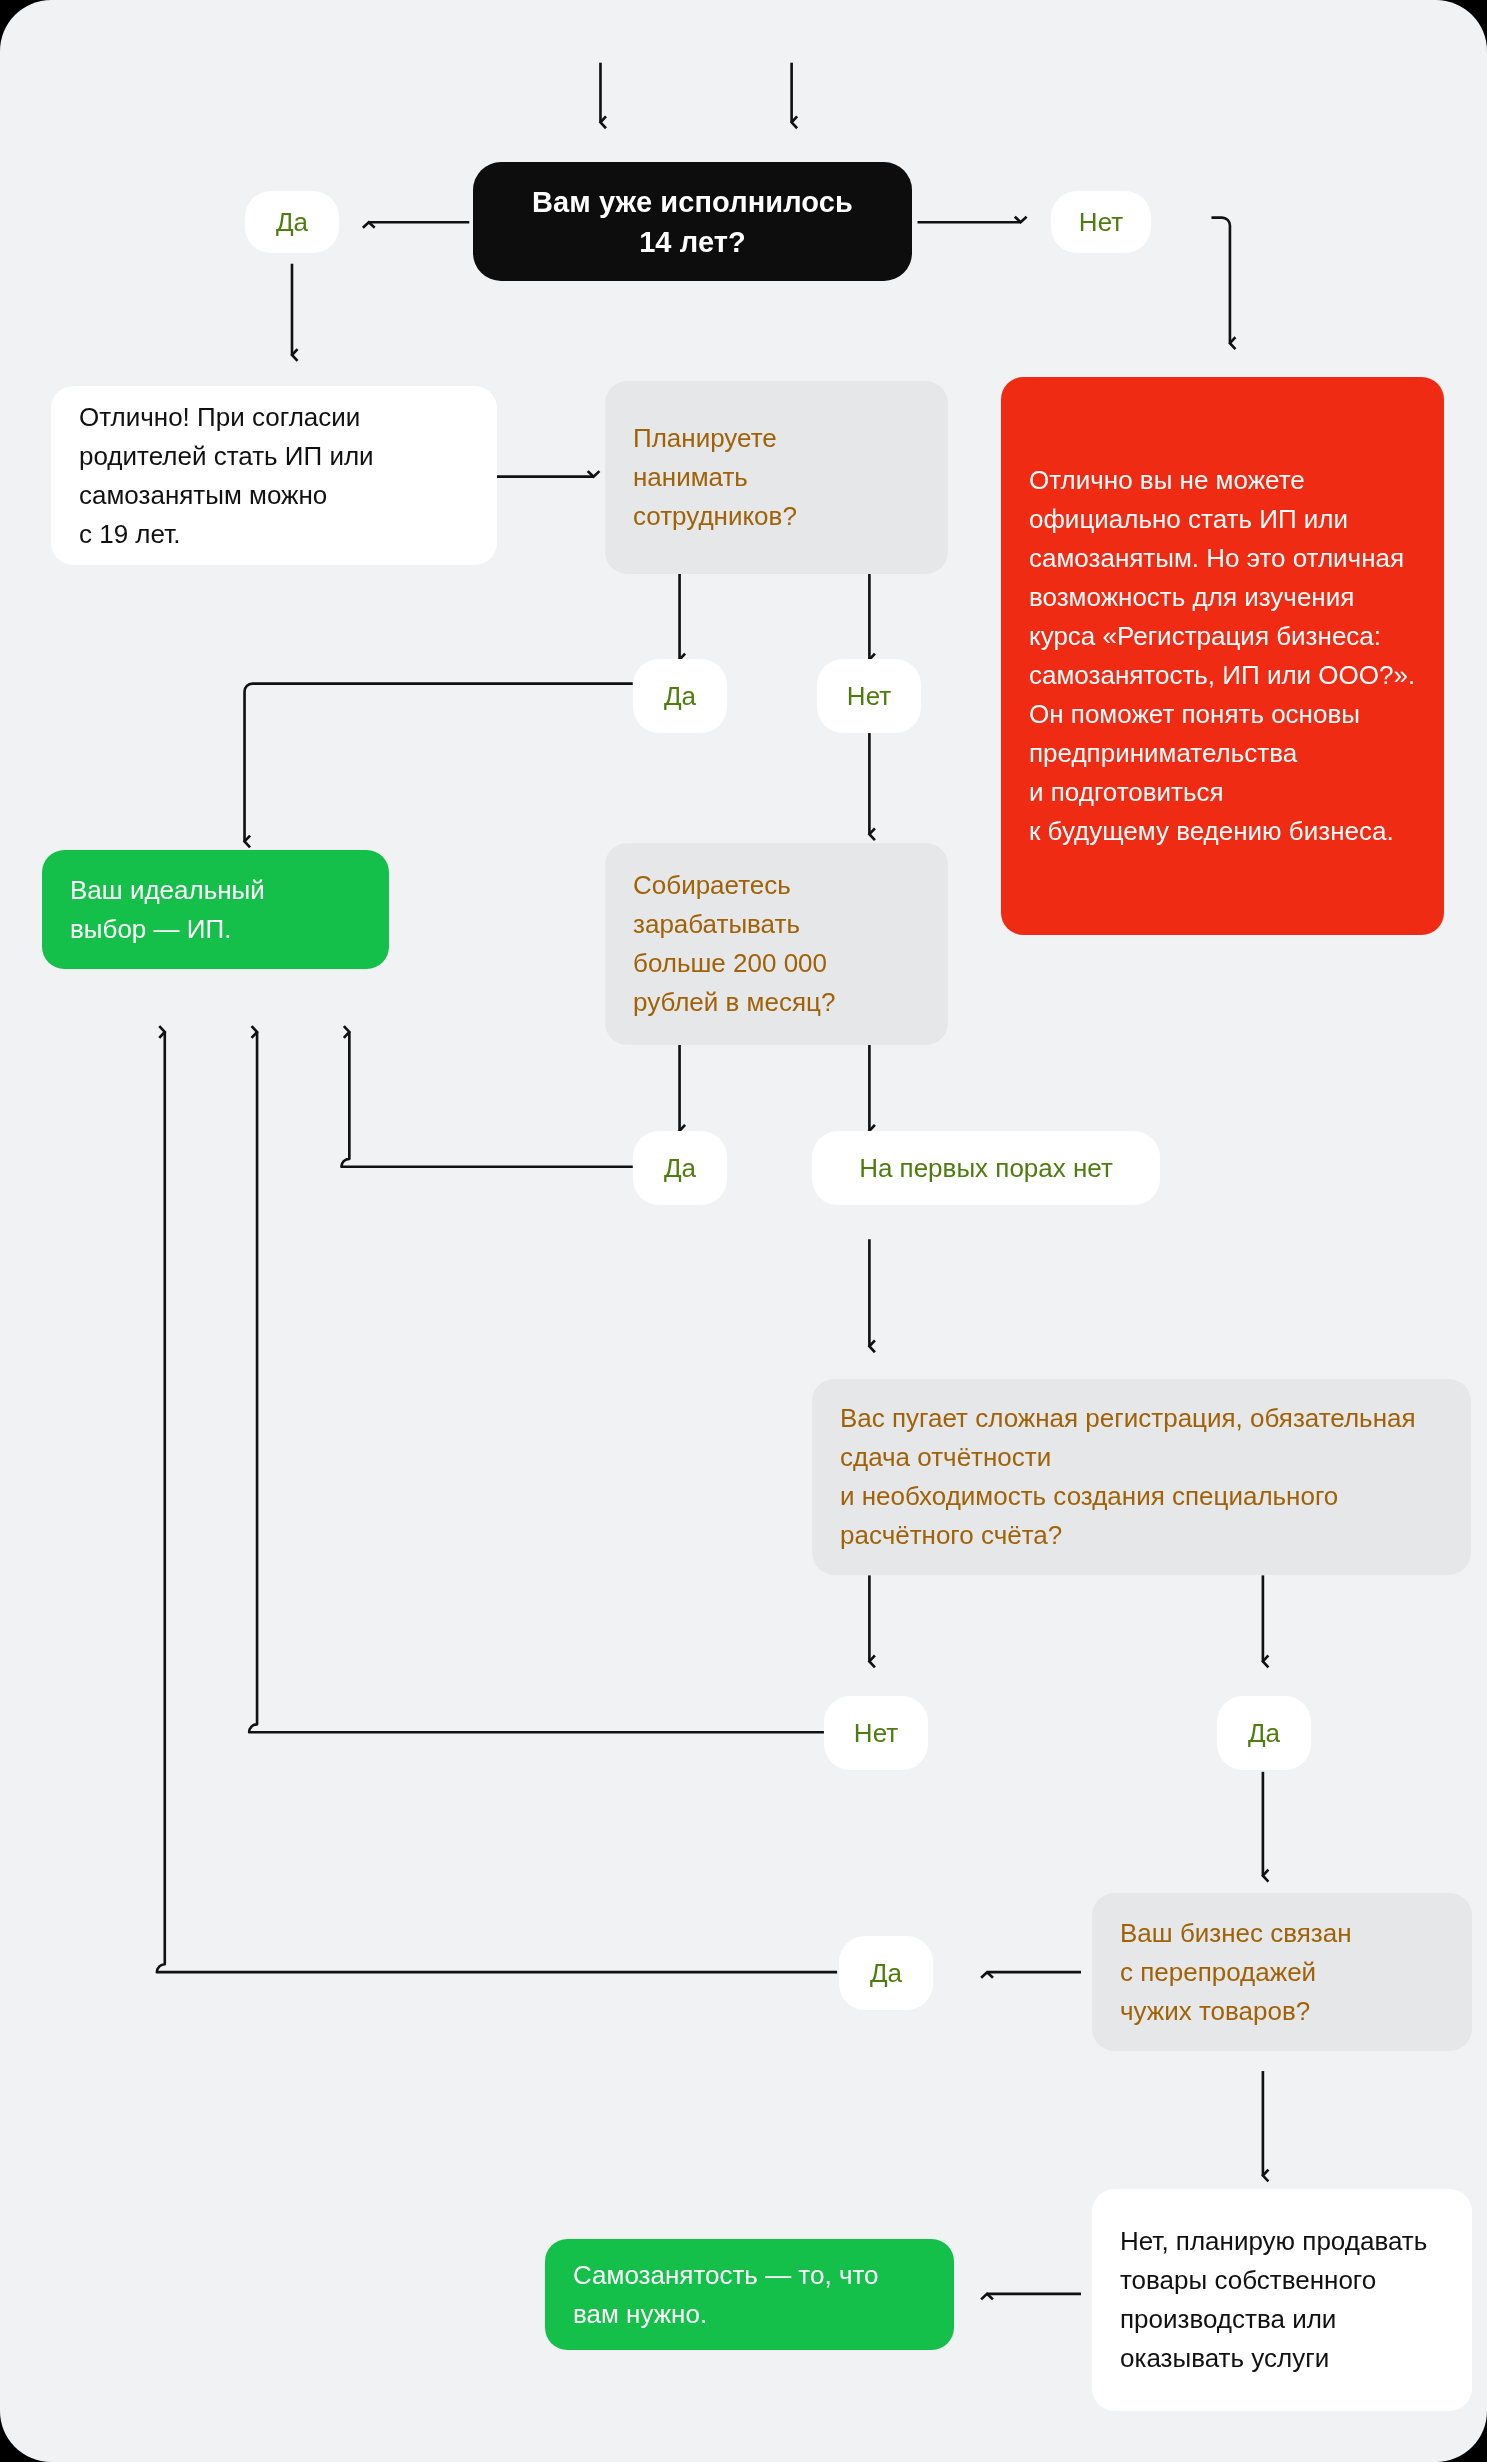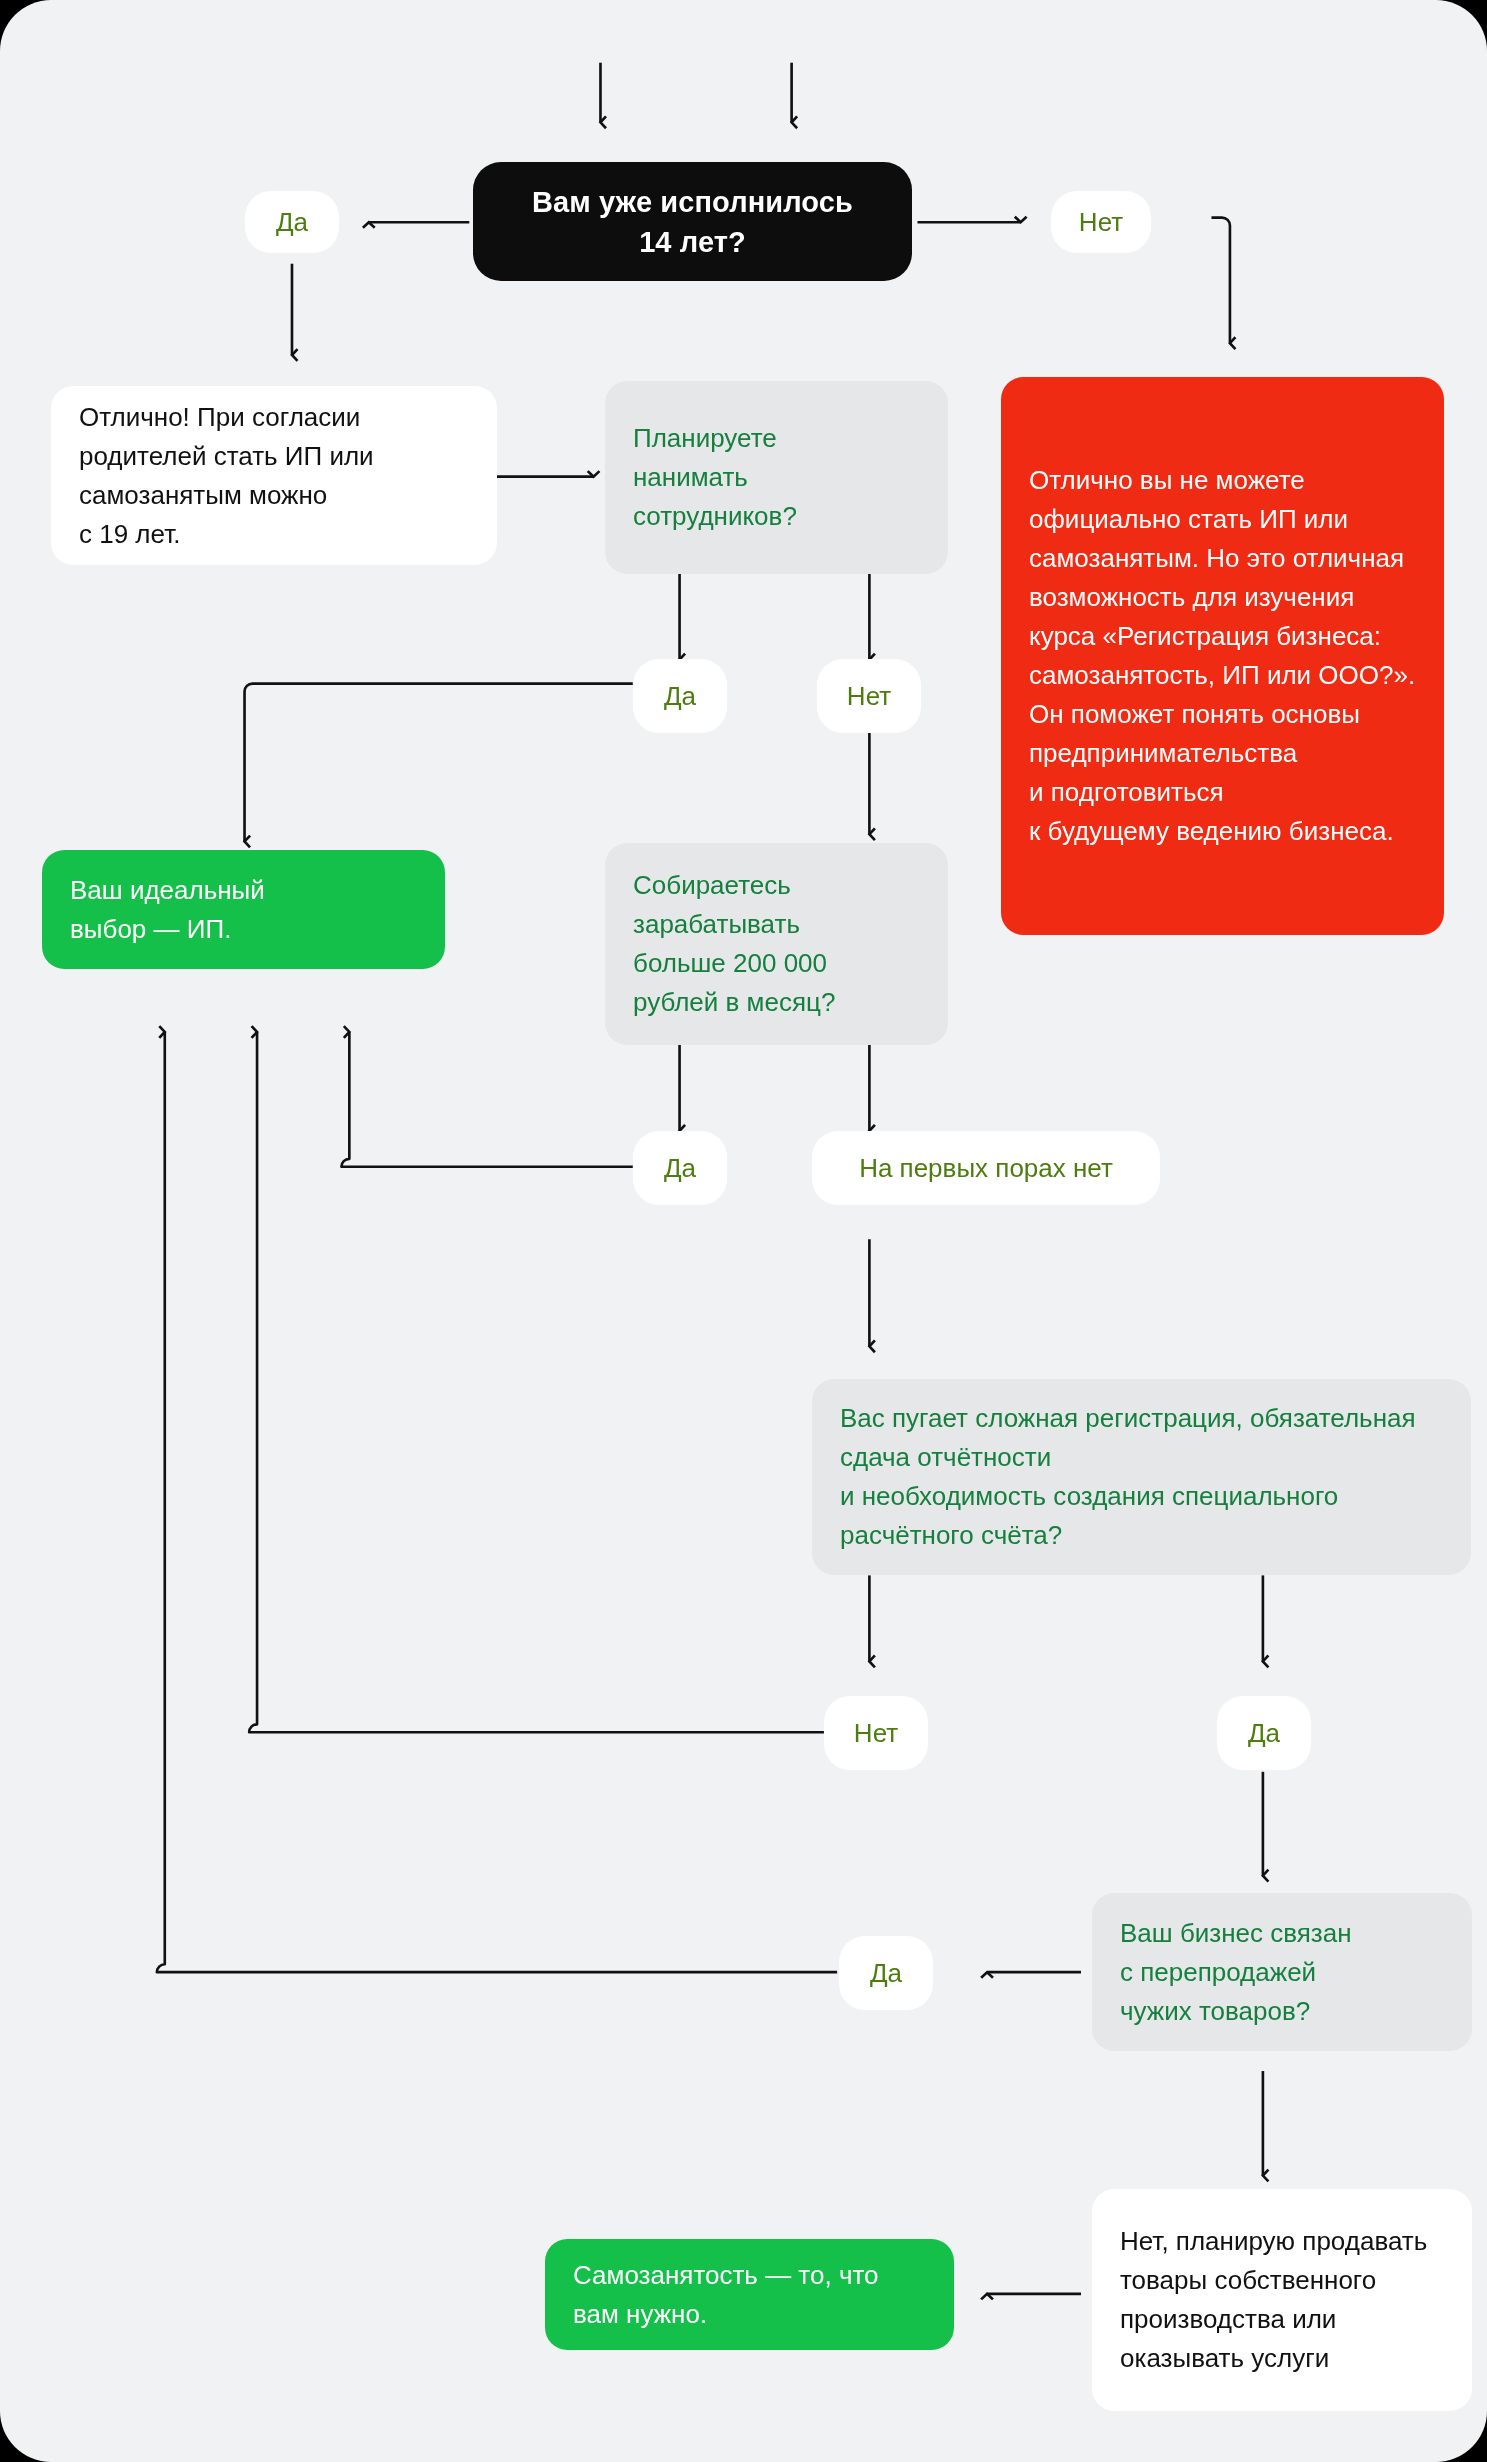--- a/index.html
+++ b/index.html
@@ -19,21 +19,21 @@
     align-items:center;
     border-radius:22.4px;
   }
   .node .txt{
     display:block;
     width:100%;
     white-space:pre-line;
   }
   .n-black{background:#0D0D0D;color:#FFFFFF;border-radius:28px;justify-content:center;text-align:center;font-weight:bold;font-size:29px;line-height:40px;letter-spacing:0.1px;}
   .n-white{background:#FFFFFF;color:#111111;font-size:26px;line-height:39px;}
-  .n-grey{background:#E6E7E9;color:#15803d;font-size:26px;line-height:39px;}
+  .n-grey{background:#E6E7E9;color:#a16207;font-size:26px;line-height:39px;}
   .n-red{background:#F02B14;color:#FFFFFF;font-size:26px;line-height:39px;}
   .n-green{background:#15C04A;color:#FFFFFF;font-size:26px;line-height:39px;}
   .pill{
     background:#FFFFFF;color:#4d7c0f;
     border-radius:26px;
     justify-content:center;text-align:center;
     font-size:26px;line-height:32px;
   }
   .pad{padding-left:28px;padding-right:22.4px;}
 </style>
@@ -125,21 +125,21 @@
   </div>
 
   <div class="node pill" style="left:633px;top:659px;width:94px;height:74px;">
     <span class="txt">Да</span>
   </div>
 
   <div class="node pill" style="left:817px;top:659px;width:104px;height:74px;">
     <span class="txt">Нет</span>
   </div>
 
-  <div class="node n-green pad" style="left:42px;top:850px;width:403px;height:119px;">
+  <div class="node n-green pad" style="left:42px;top:850px;width:347px;height:119px;">
     <span class="txt">Ваш идеальный
 выбор — ИП.</span>
   </div>
 
   <div class="node n-grey pad" style="left:605px;top:843px;width:343px;height:202px;">
     <span class="txt">Собираетесь
 зарабатывать
 больше 200 000
 рублей в месяц?</span>
   </div>

